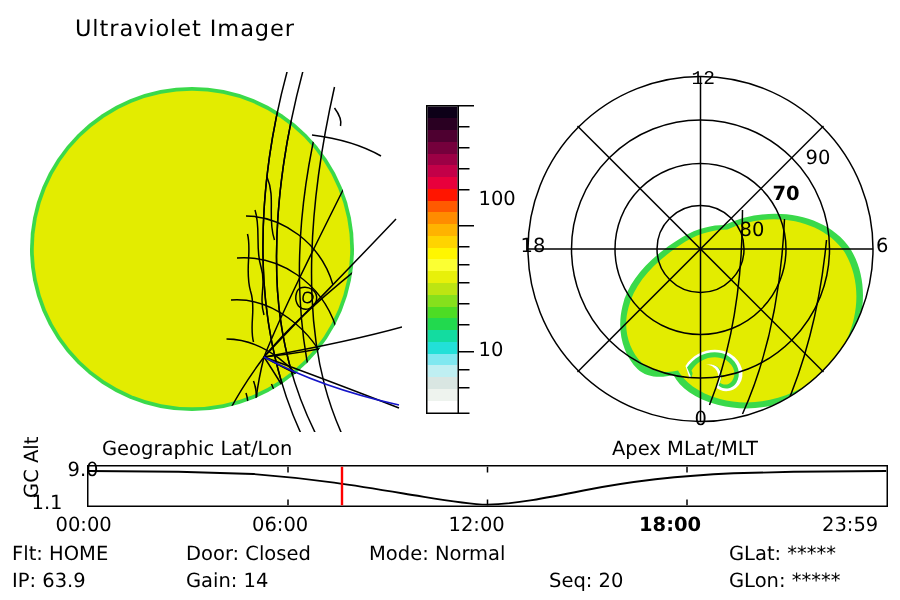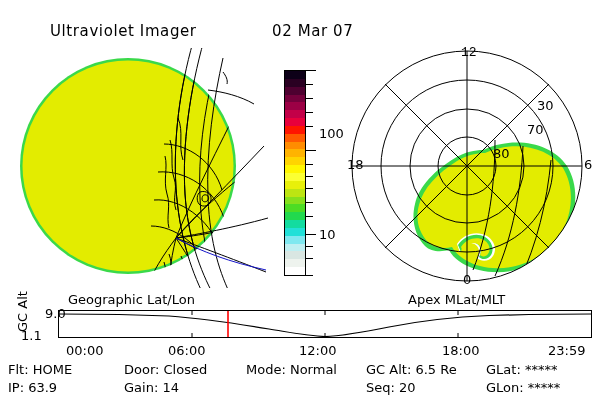--- a/index.html
+++ b/index.html
@@ -20,21 +20,21 @@
   
   #header-bar {
     left: 0; top: 4px;
     width: 600px; height: 26px;
   }
   #header-bar .htxt {
     position: absolute;
     font-size: 15px;
     letter-spacing: 0.6px;
     white-space: nowrap;
-    top: 18px;
+    top: 6px;
   }
   #title-instrument { left: 50px; }
   #title-date       { left: 272px; }
   #title-time       { left: 424px; }
 
   
   #disk-panel {
     left: 18px; top: 48px;
     width: 250px; height: 240px;
   }
@@ -130,21 +130,20 @@
   .sc2 { left: 124px; }
   .sc3 { left: 246px; }
   .sc4 { left: 366px; }
   .sc5 { left: 486px; }
 </style>
 </head>
 <body>
 
 <div id="header-bar" class="abs">
   <span class="htxt" id="title-instrument">Ultraviolet Imager</span>
-  <span class="htxt" id="title-date">02 Mar 07</span>
 </div>
 
 <div id="disk-panel" class="abs">
   <svg id="disk-svg" width="250" height="240" viewBox="0 0 250 240">
     <defs>
       <clipPath id="diskClip">
         <circle cx="110" cy="118" r="108"></circle>
       </clipPath>
     </defs>
 
@@ -268,22 +267,22 @@
       <path d="M178 102 C 176 146, 168 192, 150 232"></path>
       <path d="M206 116 C 202 158, 192 200, 174 238"></path>
     </g>
   </svg>
 
   <span class="polar-lbl" style="left:116px; top:1px;font-family:Liberation Mono, monospace;">12</span>
   <span class="polar-lbl" style="left:2px; top:113px;">18</span>
   <span class="polar-lbl" style="left:239px; top:113px;">6</span>
   <span class="polar-lbl" style="left:118px; top:228px;">0</span>
 
-  <span class="polar-lbl" style="left:192px; top:54px;">30</span>
-  <span class="polar-lbl" style="left:182px; top:78px;">70</span>
+  <span class="polar-lbl" style="left:192px; top:54px;">90</span>
+  <span class="polar-lbl" style="left:170px; top:78px;font-weight:bold;">70</span>
   <span class="polar-lbl" style="left:148px; top:102px;">80</span>
 </div>
 
 <div class="abs" id="track-caption-left">Geographic Lat/Lon</div>
 <div class="abs" id="track-caption-right">Apex MLat/MLT</div>
 
 <div class="abs" id="gc-alt-label">GC Alt</div>
 <div class="abs" id="gc-tick-top">9.0</div>
 <div class="abs" id="gc-tick-bottom">1.1</div>
 
@@ -302,33 +301,32 @@
     <path d="M0 3 L 60 3.5 L 110 5 C 150 8, 180 13, 210 18
              C 235 22, 250 25, 266 25.5
              C 285 25, 305 21, 330 16
              C 360 10, 395 6, 430 4.5 L 470 3.5 L 532 3" fill="none" stroke="#000000" stroke-width="1.2"></path>
 
     <line x1="169" y1="0" x2="169" y2="26" stroke="#ff0000" stroke-width="1.6"></line>
   </svg>
 </div>
 
 <div id="time-axis" class="abs">
-  <span class="tlbl" style="left:37px;margin-left:29px;">00:00</span>
+  <span class="tlbl" style="left:37px;">00:00</span>
   <span class="tlbl" style="left:168px;">06:00</span>
   <span class="tlbl" style="left:299px;">12:00</span>
-  <span class="tlbl" style="left:442px;">18:00</span>
+  <span class="tlbl" style="left:426px;font-weight:bold;">18:00</span>
   <span class="tlbl" style="left:548px;">23:59</span>
 </div>
 
 <div id="status-block" class="abs">
   <div class="status-row" id="status-row-1">
     <span class="status-cell sc1">Flt: HOME</span>
     <span class="status-cell sc2">Door: Closed</span>
     <span class="status-cell sc3">Mode: Normal</span>
-    <span class="status-cell sc4">GC Alt: 6.5 Re</span>
     <span class="status-cell sc5">GLat: *****</span>
   </div>
   <div class="status-row" id="status-row-2">
     <span class="status-cell sc1">IP: 63.9</span>
     <span class="status-cell sc2">Gain: 14</span>
     <span class="status-cell sc4">Seq: 20</span>
     <span class="status-cell sc5">GLon: *****</span>
   </div>
 </div>
 

